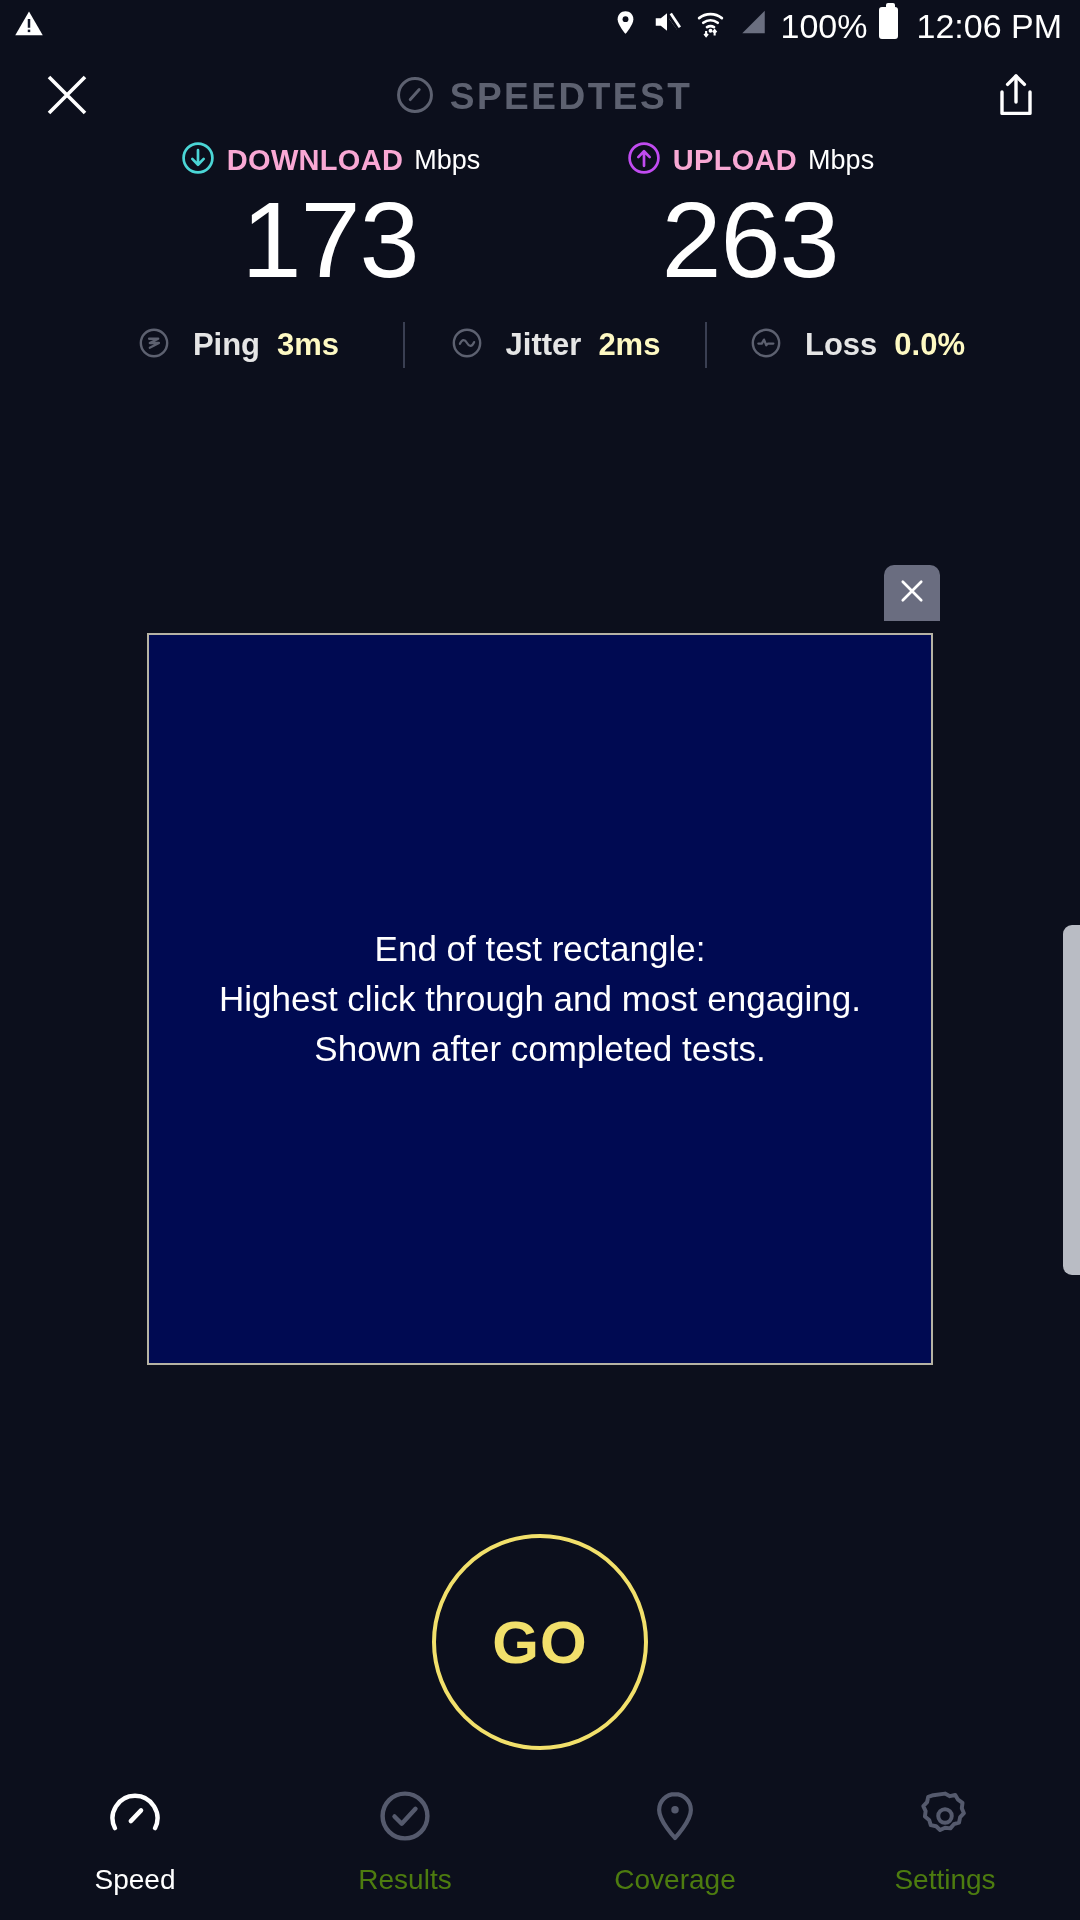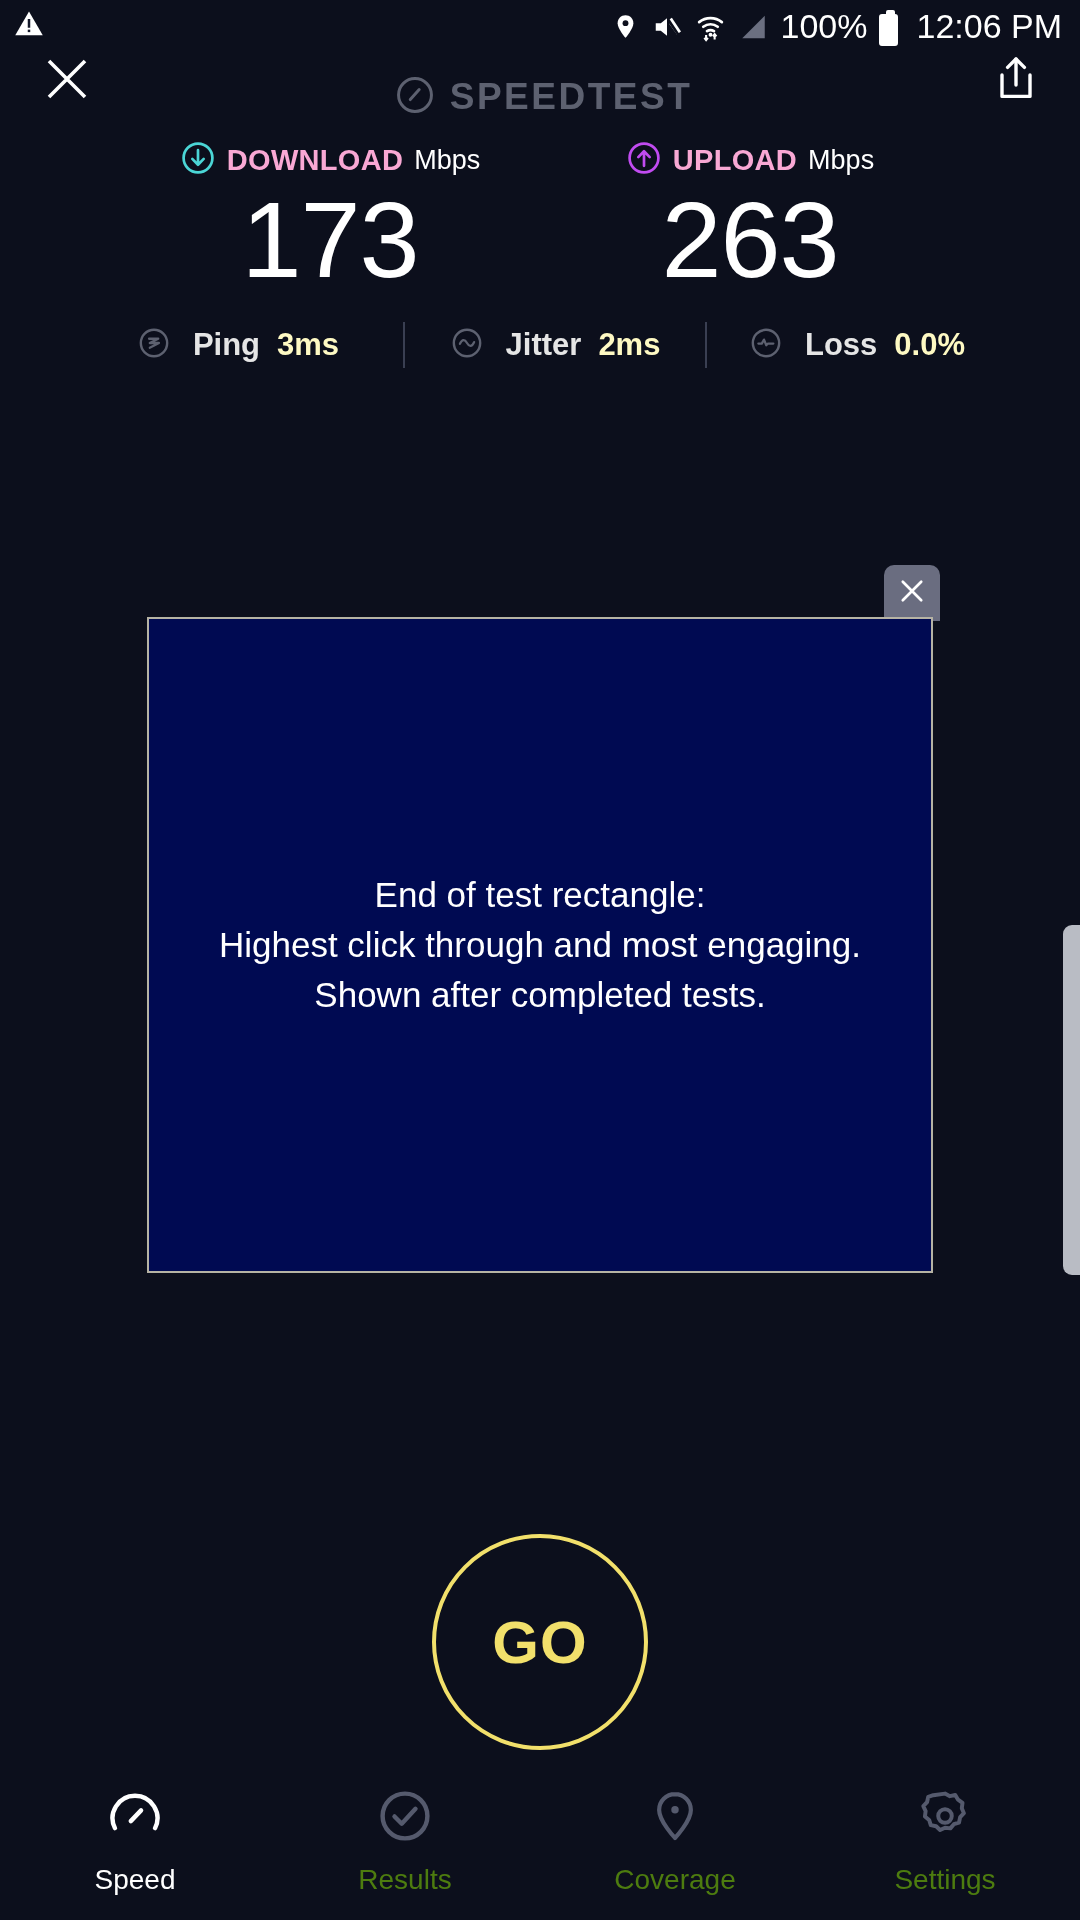--- a/index.html
+++ b/index.html
@@ -16,42 +16,42 @@
   }
 
   
   .statusbar {
     position:absolute; left:0; top:0; width:1080px; height:52px;
     display:flex; align-items:center;
     padding:0 18px 0 14px;
   }
   .sb-left { display:flex; align-items:center; gap:10px; }
   .sb-spacer { flex:1; }
-  .sb-right { display:flex; align-items:flex-end; gap:12px; }
+  .sb-right { display:flex; align-items:flex-start; gap:12px; }
   .sb-pct {
     color:#ffffff; font-size:34px; letter-spacing:0px;
     font-family:"Liberation Sans", sans-serif;
   }
   .sb-time {
     color:#ffffff; font-size:34px; margin-left:6px;
     font-family:"Liberation Sans", sans-serif;
   }
   .batt {
     width:19px; height:32px; border:3px solid #fff; border-radius:3px;
     background:#fff; position:relative;
   }
   .batt::before {
     content:""; position:absolute; left:4px; top:-7px;
     width:9px; height:5px; background:#fff; border-radius:2px 2px 0 0;
   }
 
   
   .header {
     position:absolute; left:0; top:52px; width:1080px; height:90px;
-    display:flex; justify-content:space-between;
+    display:flex; align-items:center; justify-content:space-between;
     padding:0 40px;
   }
   .brand {
     display:flex; align-items:center; gap:14px;
   }
   .brand-text {
     color:#5d6170; font-size:37px; font-weight:bold;
     letter-spacing:2.5px;
     font-family:"Liberation Sans", sans-serif;
   }
@@ -107,22 +107,22 @@
 
   
   .ad-close {
     position:absolute; left:884px; top:565px;
     width:56px; height:56px;
     background:#6a6d80;
     border-radius:10px 10px 0 0;
     display:flex; align-items:center; justify-content:center;
   }
   .ad-rect {
-    position:absolute; left:147px; top:617px;
-    width:786px; height:656px;
+    position:absolute; left:147px; top:633px;
+    width:786px; height:732px;
     background:#000a52;
     border:2px solid #b6b3a4;
     display:flex; align-items:center; justify-content:center;
   }
   .ad-text {
     color:#ffffff; font-size:35px; line-height:1.42;
     text-align:center;
     font-family:"Liberation Sans", sans-serif;
   }
   .scrollbar {

